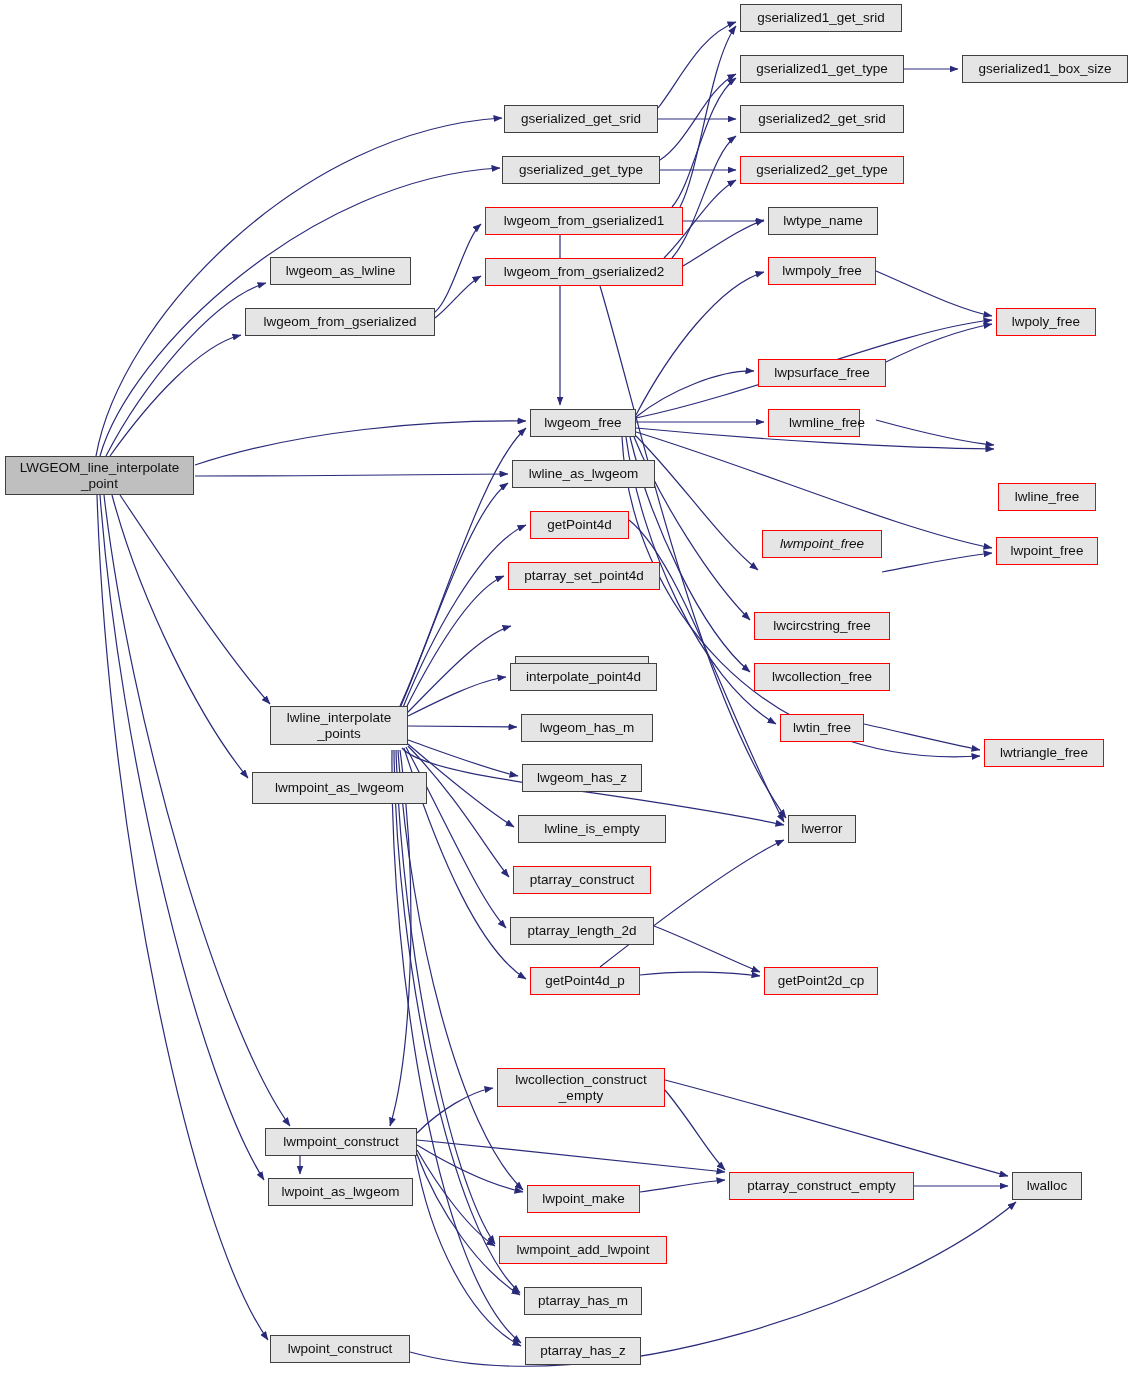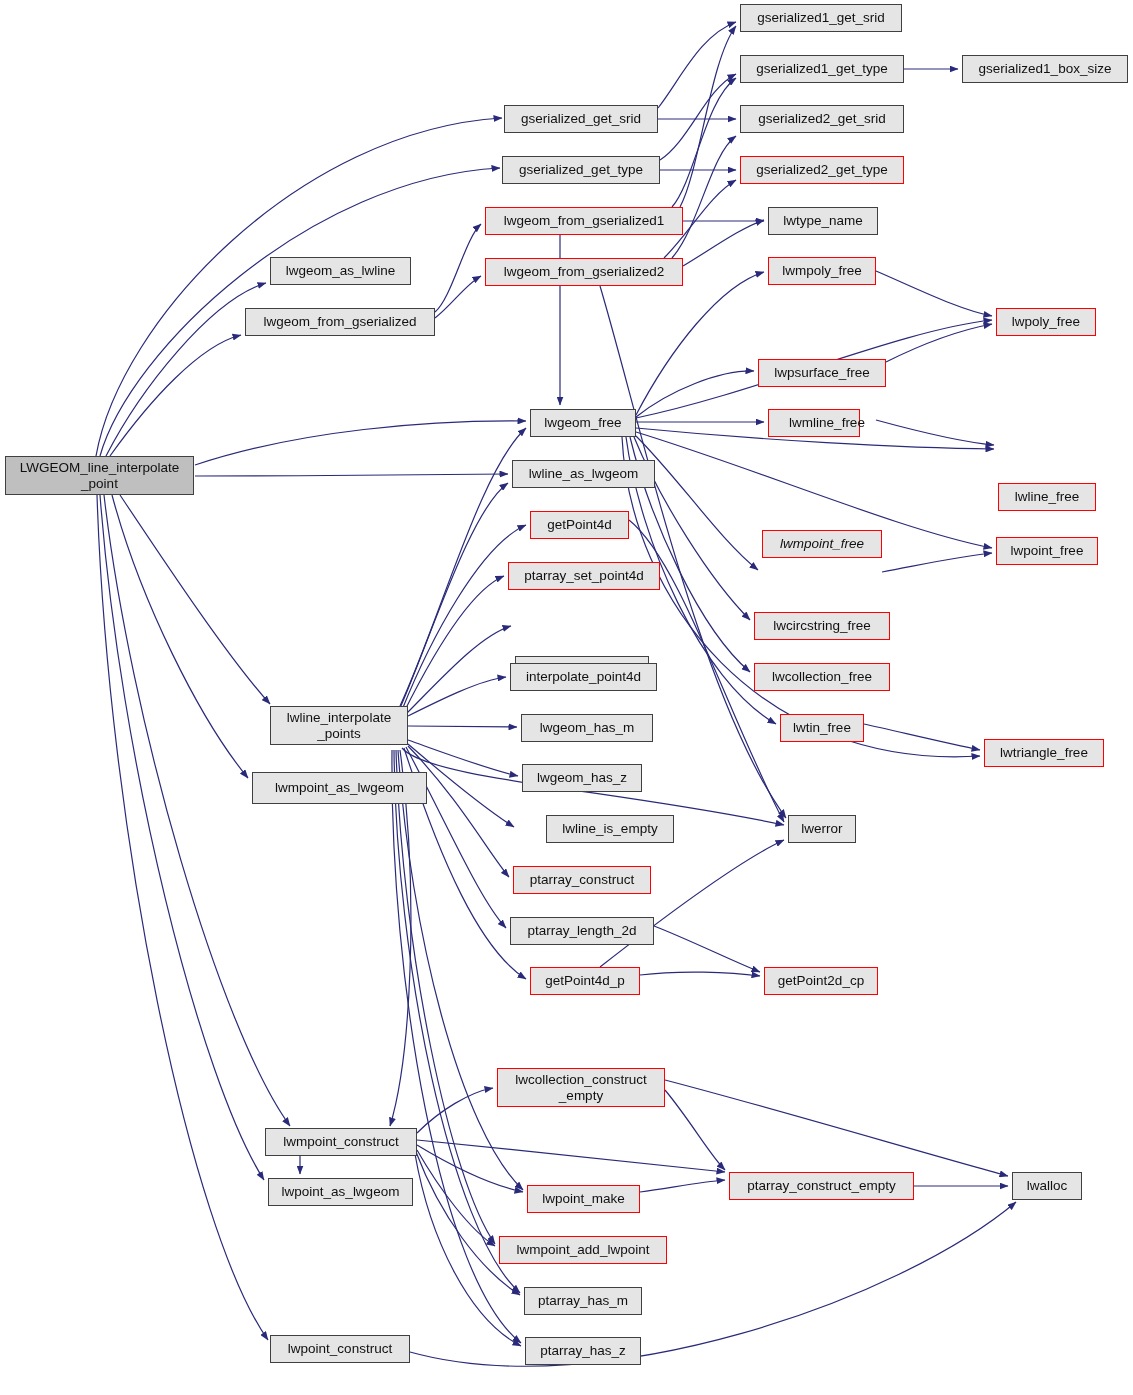--- a/index.html
+++ b/index.html
@@ -131,21 +131,21 @@
       <div class="node red" style="left: 984px; top: 739px; width: 120px; height: 28px;">lwtriangle_free</div>
       <div class="node" style="left: 1012px; top: 1172px; width: 70px; height: 28px;">lwalloc</div>
       <div class="node" style="left: 530px; top: 409px; width: 106px; height: 28px;">lwgeom_free</div>
       <div class="node" style="left: 512px; top: 460px; width: 143px; height: 28px;">lwline_as_lwgeom</div>
       <div class="node red" style="left: 530px; top: 511px; width: 99px; height: 28px;">getPoint4d</div>
       <div class="node red" style="left: 508px; top: 562px; width: 152px; height: 28px;">ptarray_set_point4d</div>
       <div class="node" style="left: 515px; top: 612px; width: 134px; height: 28px; margin-top: 44px;">distance2d_pt_pt</div>
       <div class="node" style="left: 510px; top: 663px; width: 147px; height: 28px;">interpolate_point4d</div>
       <div class="node" style="left: 521px; top: 714px; width: 132px; height: 28px;">lwgeom_has_m</div>
       <div class="node" style="left: 522px; top: 764px; width: 120px; height: 28px;">lwgeom_has_z</div>
-      <div class="node" style="left: 518px; top: 815px; width: 128px; height: 28px; margin-left: 28px;">lwline_is_empty</div>
+      <div class="node" style="left: 518px; top: 815px; width: 148px; height: 28px;">lwline_is_empty</div>
       <div class="node red" style="left: 513px; top: 866px; width: 138px; height: 28px; text-align: right;">ptarray_construct</div>
       <div class="node" style="left: 510px; top: 917px; width: 144px; height: 28px;">ptarray_length_2d</div>
       <div class="node red" style="left: 530px; top: 967px; width: 110px; height: 28px;">getPoint4d_p</div>
       <div class="node red" style="left: 764px; top: 967px; width: 114px; height: 28px;">getPoint2d_cp</div>
       <div class="node" style="left: 270px; top: 706px; width: 138px; height: 39px;">lwline_interpolate
 _points</div>
       <div class="node" style="left: 252px; top: 772px; width: 175px; height: 32px;">lwmpoint_as_lwgeom</div>
       <div class="node red" style="left: 497px; top: 1068px; width: 168px; height: 39px;">lwcollection_construct
 _empty</div>
       <div class="node" style="left: 265px; top: 1128px; width: 152px; height: 28px;">lwmpoint_construct</div>

